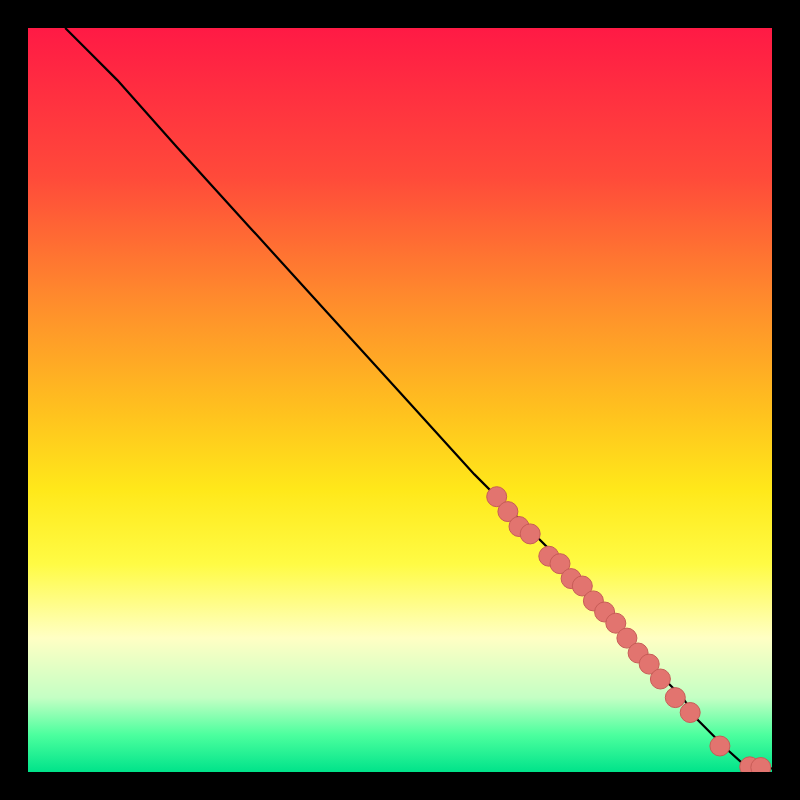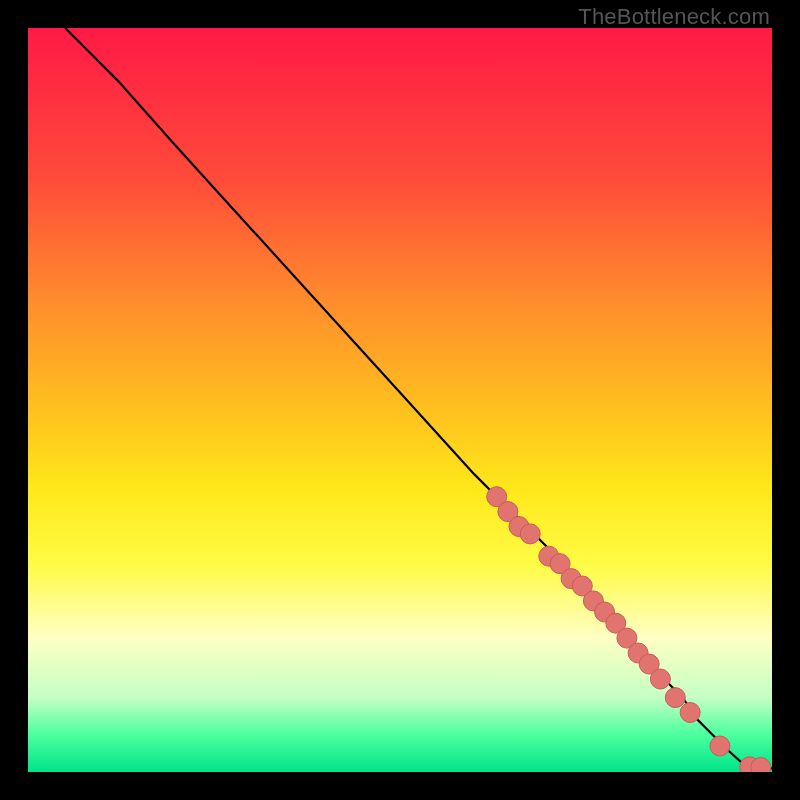--- a/index.html
+++ b/index.html
@@ -83,14 +83,13 @@
         <circle cx="621.2" cy="636.1" r="10" fill="#e2746f" stroke="#c75c57" stroke-width="1"></circle>
         <circle cx="632.4" cy="651.0" r="10" fill="#e2746f" stroke="#c75c57" stroke-width="1"></circle>
         <circle cx="647.3" cy="669.6" r="10" fill="#e2746f" stroke="#c75c57" stroke-width="1"></circle>
         <circle cx="662.2" cy="684.5" r="10" fill="#e2746f" stroke="#c75c57" stroke-width="1"></circle>
         <circle cx="691.9" cy="718.0" r="10" fill="#e2746f" stroke="#c75c57" stroke-width="1"></circle>
         <circle cx="721.7" cy="738.8" r="10" fill="#e2746f" stroke="#c75c57" stroke-width="1"></circle>
         <circle cx="732.8" cy="739.5" r="10" fill="#e2746f" stroke="#c75c57" stroke-width="1"></circle>
       </g>
   </svg>
 
-  <div class="watermark" data-bind="watermark">TheBottleneck.com</div>
 </div>
 
 </body></html>

